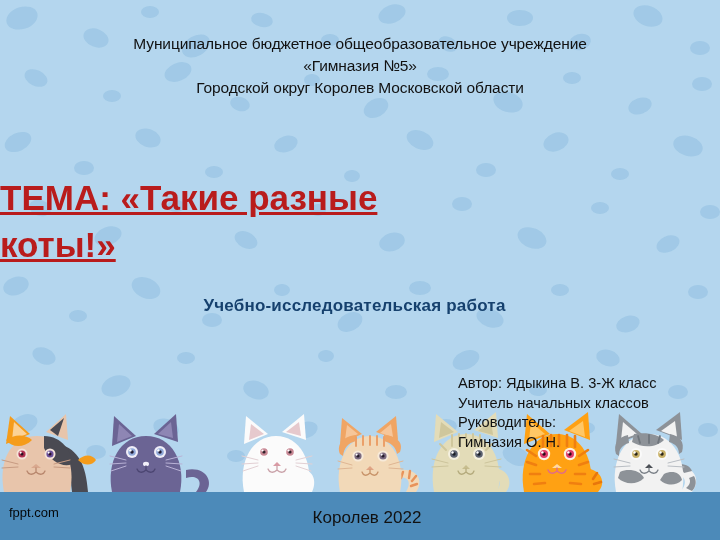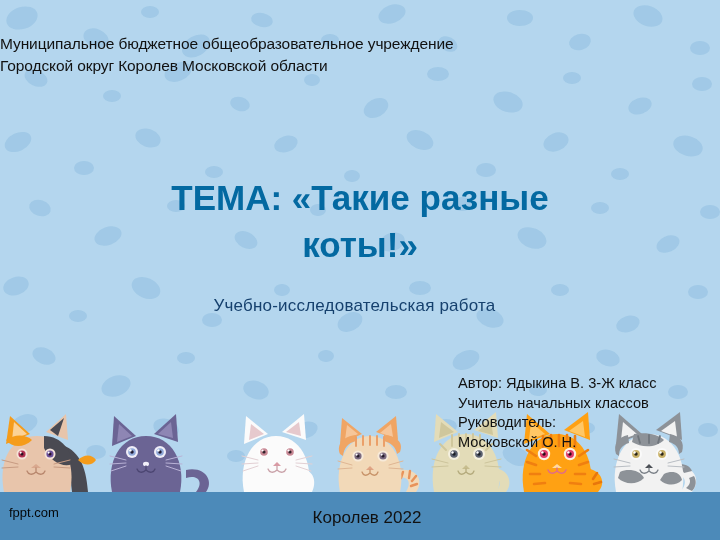--- a/index.html
+++ b/index.html
@@ -14,43 +14,44 @@
     background:#b4d6ee;
   }
   
   .bg-pattern{
     position:absolute;inset:0;width:720px;height:540px;
     z-index:0;pointer-events:none;
   }
   
   .header-block{
     position:absolute;left:0;top:33px;width:720px;
-    z-index:5;
+    z-index:5;text-align:center;
     color:#111111;
     font-size:15.5px;line-height:1.42;font-weight:400;
     letter-spacing:-0.1px;
   }
   .header-line{display:block;white-space:nowrap;}
   .header-line-3{}
   
   .title-block{
     position:absolute;left:0;top:175px;width:720px;
-    z-index:5;text-align:center;
-    color:#0369a1;
+    z-index:5;
+    color:#b91c1c;
     font-weight:bold;
     font-size:35px;line-height:1.33;
     letter-spacing:0px;
+    text-decoration:underline;
   }
   .title-line{display:block;}
   .title-line-2{}
   
   .subtitle{
     position:absolute;left:0;top:296px;width:709px;
     z-index:5;text-align:center;
-    color:#16416e;font-weight:normal;font-size:17px;
+    color:#16416e;font-weight:bold;font-size:17px;
     letter-spacing:0.2px;
   }
   
   .author-block{
     position:absolute;left:458px;top:343px;width:262px;
     z-index:5;text-align:left;
     color:#111111;font-size:14.6px;line-height:1.35;margin-top:31px;
   }
   .author-line{display:block;white-space:nowrap;}
   
@@ -164,35 +165,36 @@
       <ellipse cx="446" cy="426" rx="11" ry="7"></ellipse>
       <ellipse cx="516" cy="456" rx="14" ry="9" transform="rotate(24 516 456)"></ellipse>
       <ellipse cx="586" cy="428" rx="9" ry="6"></ellipse>
       <ellipse cx="656" cy="458" rx="12" ry="8" transform="rotate(-16 656 458)"></ellipse>
       <ellipse cx="708" cy="430" rx="10" ry="7"></ellipse>
     </g>
   </svg>
 
   <div class="header-block">
     <span class="header-line">Муниципальное бюджетное общеобразовательное учреждение</span>
+    <span class="header-line">«Гимназия №5»</span>
     <span class="header-line header-line-3">Городской округ Королев Московской области</span>
   </div>
 
   <div class="title-block">
     <span class="title-line">ТЕМА: «Такие разные</span>
     <span class="title-line title-line-2">коты!»</span>
   </div>
 
   <div class="subtitle">Учебно-исследовательская работа</div>
 
   <div class="author-block">
     <span class="author-line">Автор: Ядыкина В. 3-Ж класс</span>
     <span class="author-line">Учитель начальных классов</span>
     <span class="author-line">Руководитель:</span>
-    <span class="author-line">Московской О. Н.</span>
+    <span class="author-line">Гимназия О. Н.</span>
   </div>
 
   <svg class="cats-strip" viewBox="0 0 720 82" preserveAspectRatio="none" aria-hidden="true">
 
     <g>
       <path d="M60 34 C78 40 86 54 88 82 L72 82 C70 56 66 44 58 38 Z" fill="#4a4a52"></path>
       <path d="M78 50 C84 44 92 44 96 50 C92 56 84 56 78 50 Z" fill="#f59c1a"></path>
       <path d="M6 34 L10 6 L30 24 Z" fill="#f59c1a"></path>
       <path d="M68 30 L66 4 L46 22 Z" fill="#e8c5ab"></path>
       <path d="M58 26 L64 8 L50 20 Z" fill="#4a4a52"></path>

